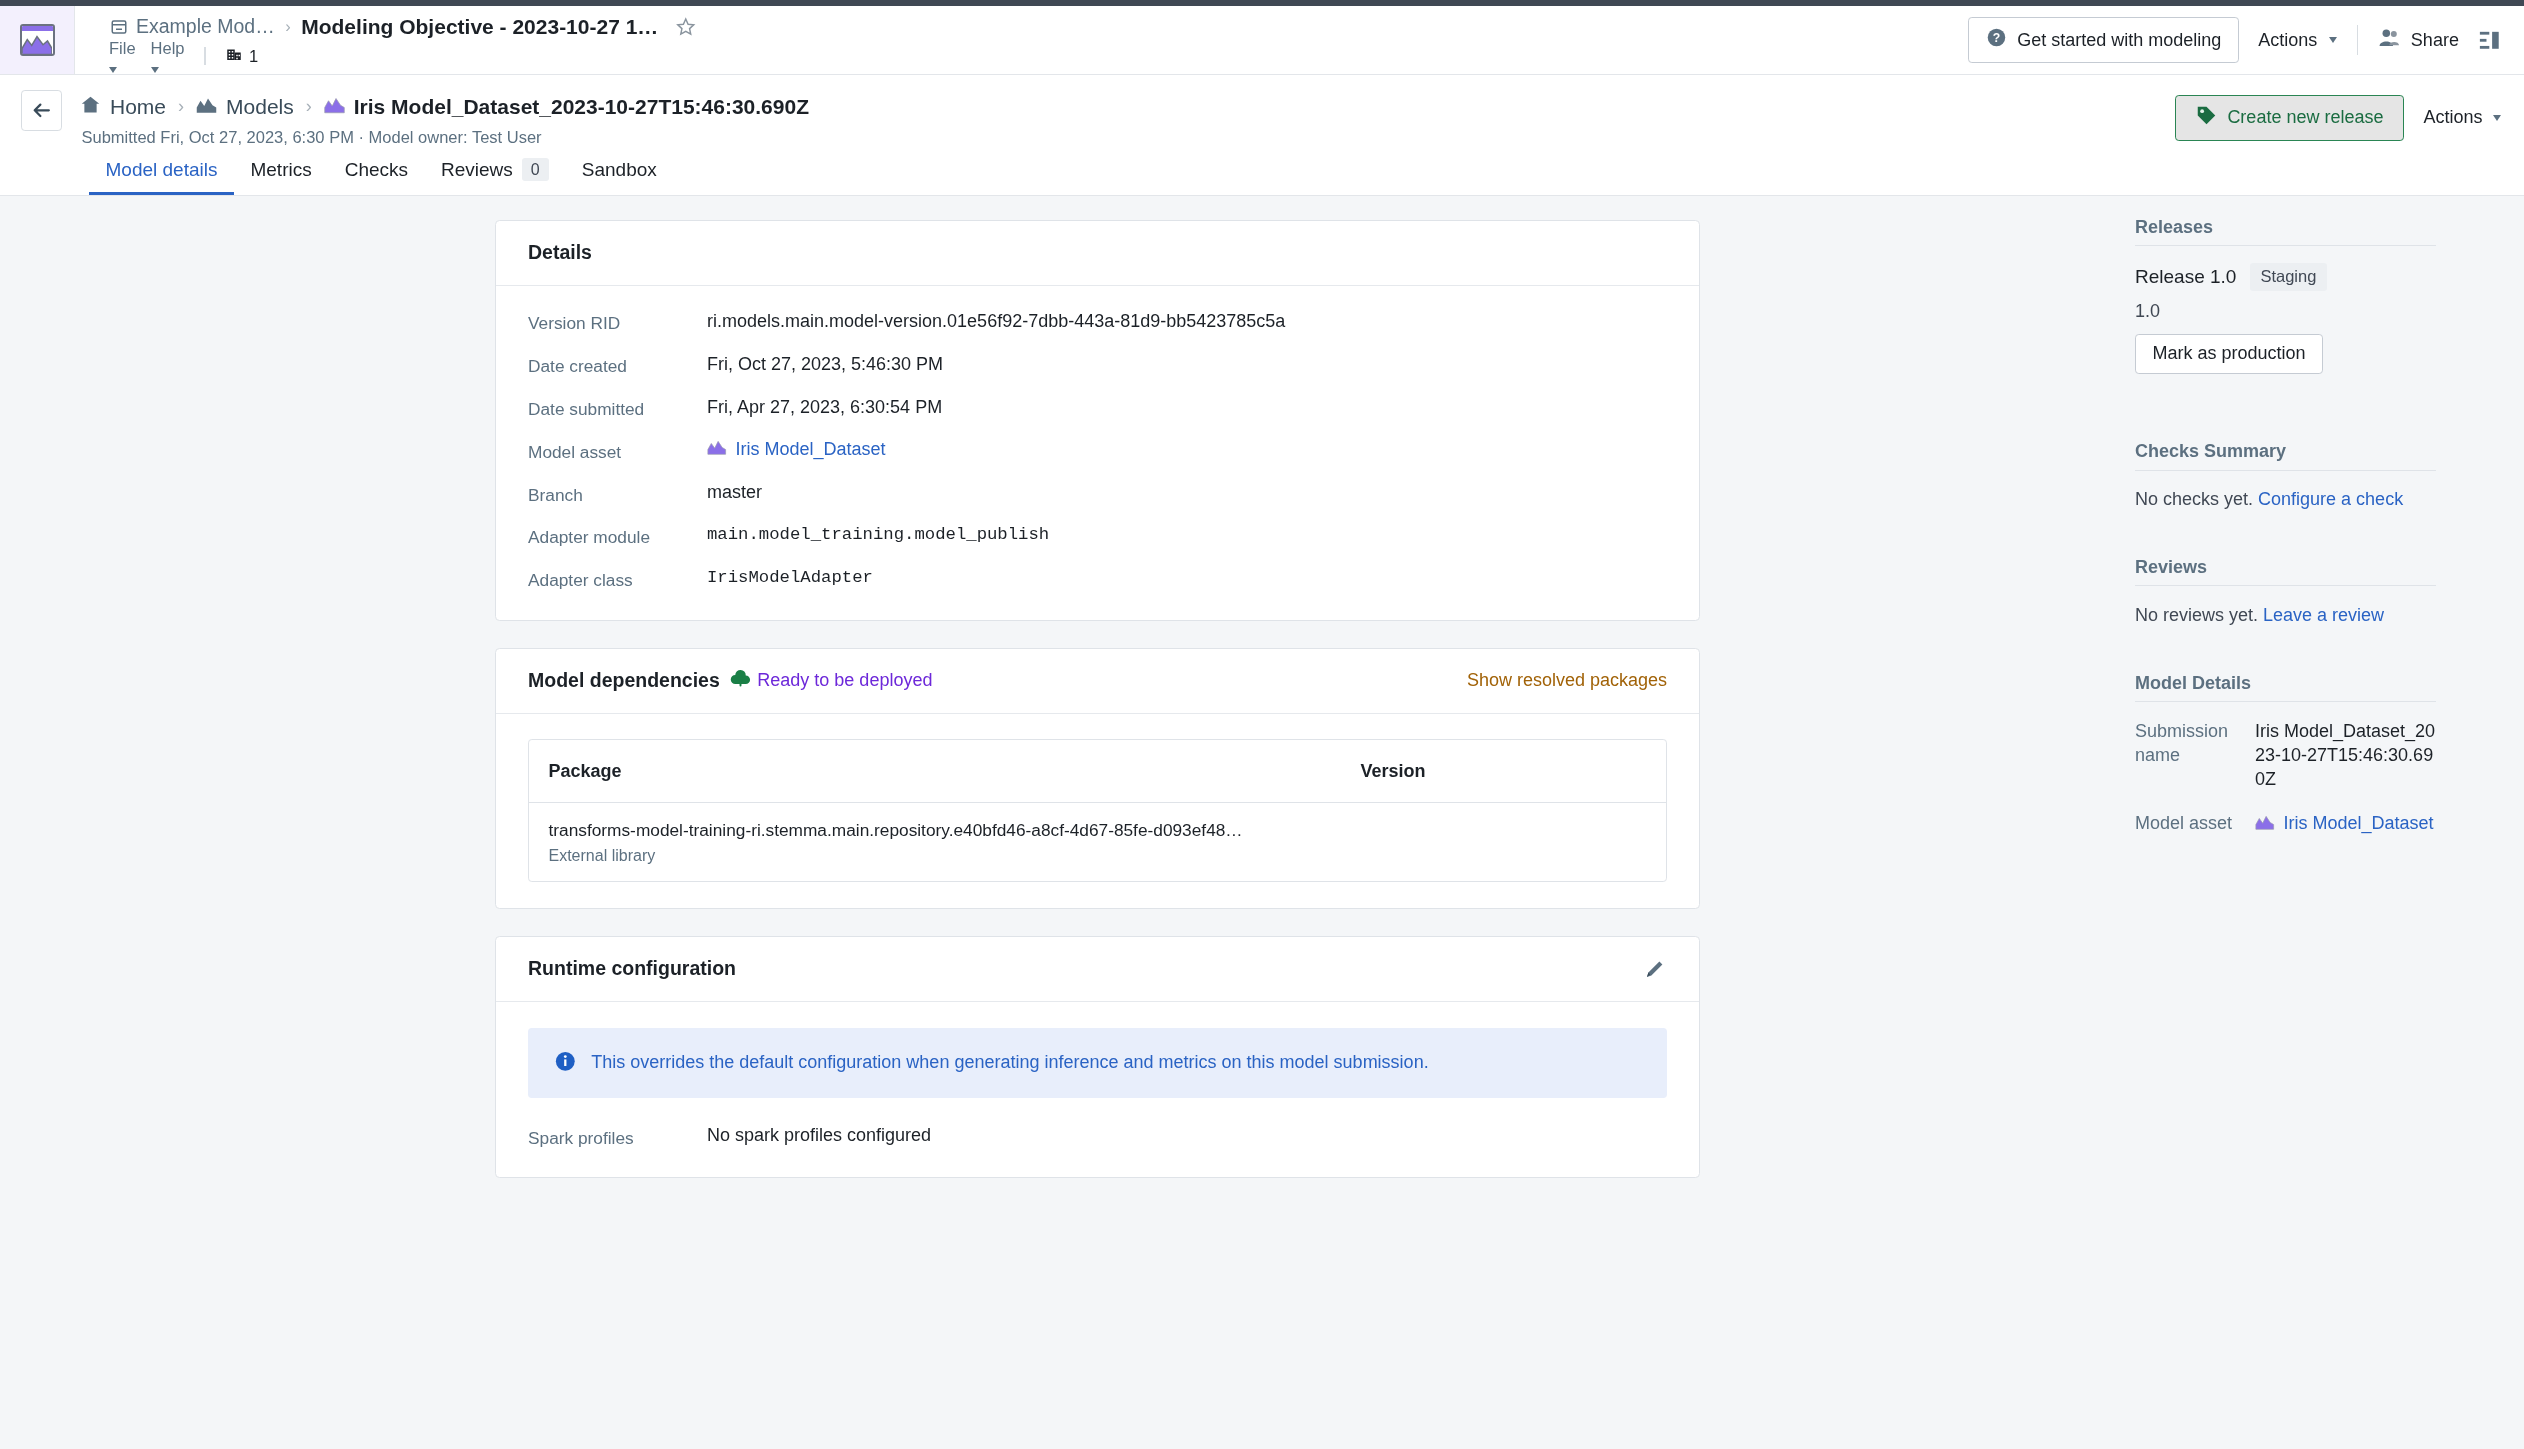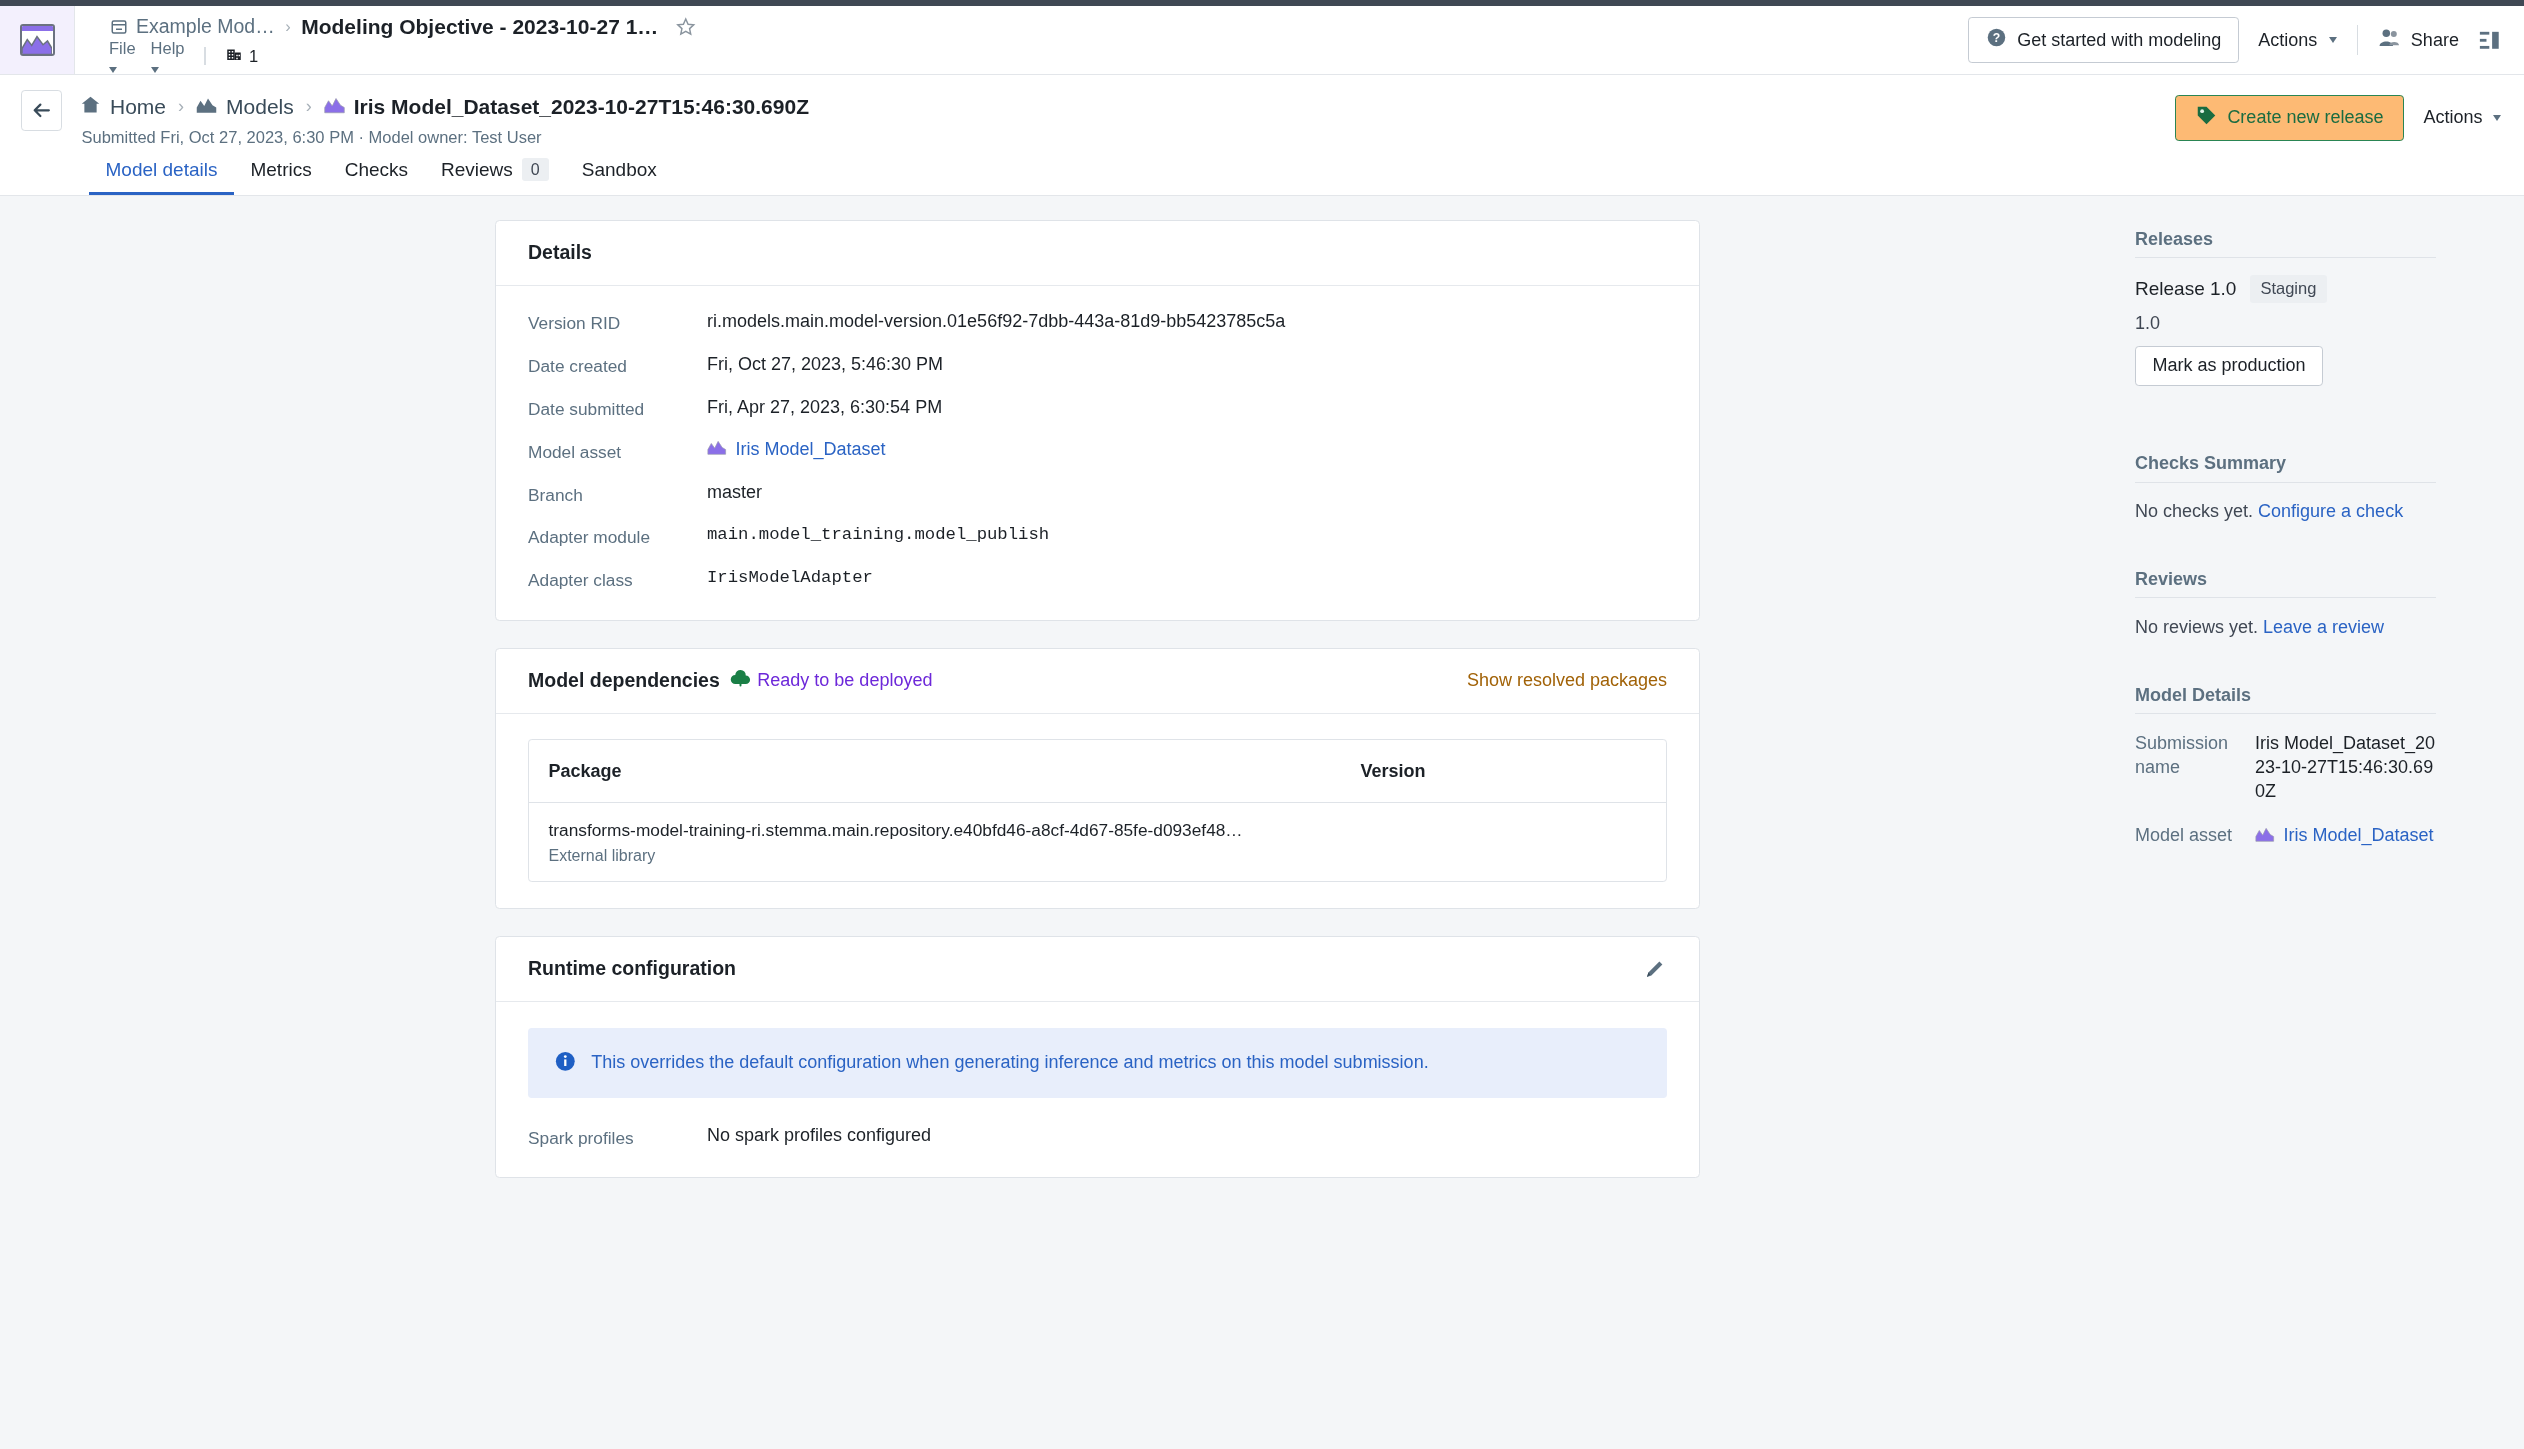--- a/index.html
+++ b/index.html
@@ -68,21 +68,21 @@
   .nav-inner { margin-left: 18px; display: flex; flex-direction: column; gap: 4.5px; }
   .nav-crumbs { display: flex; align-items: center; gap: 9px; height: 33px; }
   .nc-item { display: inline-flex; align-items: center; gap: 9px; font-size: 21px; color: #394b59; }
   .nc-item.current { font-weight: bold; color: #1c2127; }
   .nc-sep { font-size: 18px; color: #a7b0b8; margin: 0 3px; }
   .submitted { font-size: 16.5px; color: #5c7080; padding-left: 1.5px; }
 
   .nav-right { position: absolute; right: 24px; top: 19.5px; display: flex; align-items: center; gap: 19.5px; }
   .btn-green {
     display: inline-flex; align-items: center; gap: 10.5px;
-    background: #fdba74; border: 1.5px solid #2a8553; border-radius: 3.8px;
+    background: #e5e5e5; border: 1.5px solid #2a8553; border-radius: 3.8px;
     padding: 9px 19.5px; font-size: 18px; color: #1a6c41; white-space: nowrap;
   }
   .nav-actions { display: inline-flex; align-items: center; gap: 10.5px; font-size: 18px; color: #1c2127; }
 
   
   .tabs { flex: 0 0 48px; display: flex; align-items: flex-end; gap: 0; padding-left: 89px; background: #fff; }
   .tab {
     font-size: 19px; color: #1c2127; padding: 0 16.5px 10.5px 16.5px;
     display: inline-flex; align-items: center; gap: 9px; border-bottom: 3.8px solid transparent;
     white-space: nowrap;
@@ -124,21 +124,21 @@
 
   
   .info-banner {
     background: #e8eefb; border-radius: 3.8px; padding: 22.6px 25.6px;
     display: flex; align-items: center; gap: 15px; margin-bottom: 27px;
   }
   .info-banner .txt { font-size: 18px; color: #2a63c4; }
   .pencil-btn { display: inline-flex; align-items: center; }
 
   
-  .side { position: absolute; left: 2840; top: 21px; width: 301px; margin-top: 12px; }
+  .side { position: absolute; left: 2840; top: 21px; width: 301px; }
   .side-sec { margin-bottom: 7.5px; }
   .side-h { font-size: 18px; font-weight: bold; color: #5c7080; padding-bottom: 7.5px; border-bottom: 1.5px solid #dfe3e8; margin-bottom: 16.5px; }
   .rel-row { display: flex; align-items: center; gap: 13.5px; margin-bottom: 10.5px; }
   .rel-name { font-size: 19px; color: #1c2127; }
   .chip { background: #eceff2; border-radius: 3px; padding: 4.5px 10.5px; font-size: 16.5px; color: #404854; }
   .rel-ver { font-size: 18px; color: #404854; margin-bottom: 12px; }
   .btn-plain {
     border: 1.5px solid #c5cbd3; border-radius: 3.8px; background: #fff;
     padding: 8.3px 16.5px; font-size: 18px; color: #1c2127; display: inline-block;
   }

